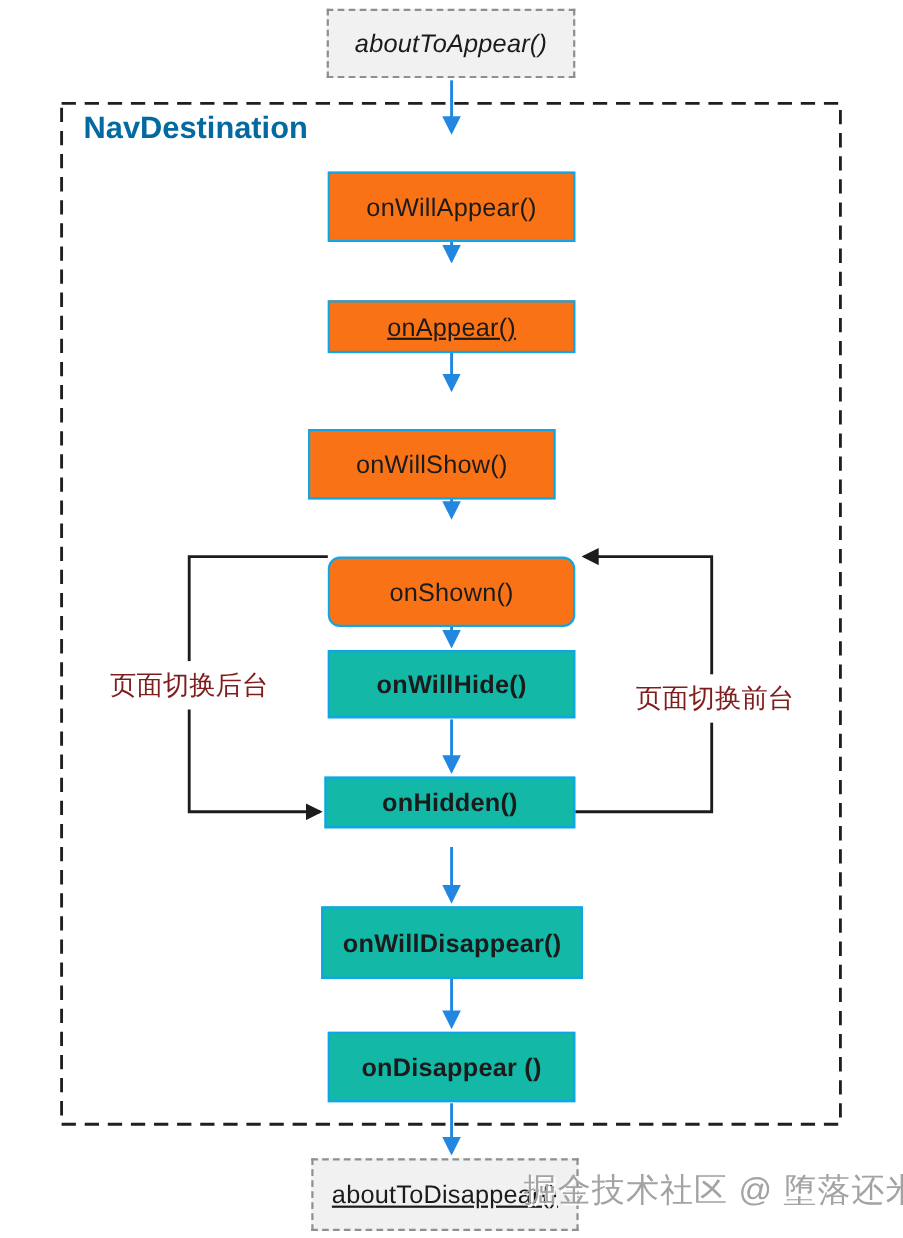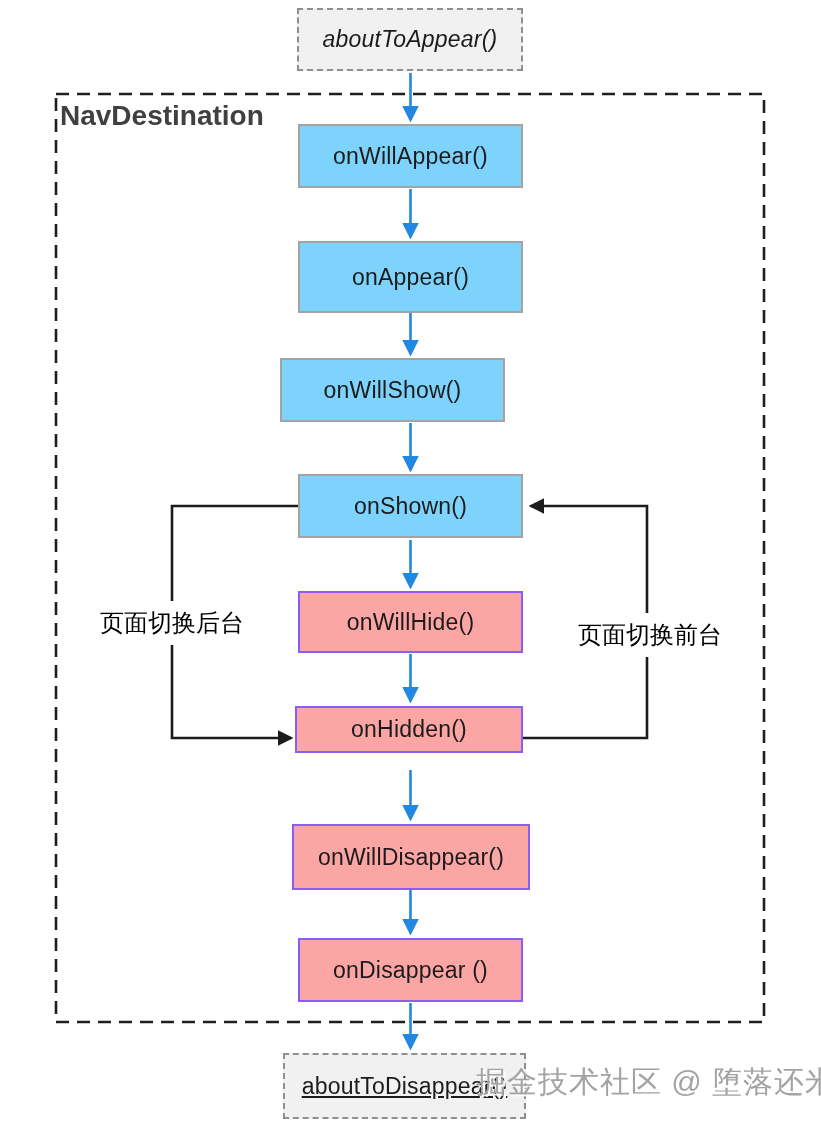--- a/index.html
+++ b/index.html
@@ -22,38 +22,38 @@
     position: absolute;
     display: flex;
     align-items: center;
     justify-content: center;
     font-size: 23px;
     letter-spacing: 0.2px;
     box-sizing: border-box;
     z-index: 2;
     white-space: nowrap;
   }
-  .node.blue   { background: #7dd3fc; border: 2px solid #a3a3a3; }
-  .node.yellow { background: #fca5a5; border: 2px solid #8b5cf6; }
+  .node.blue   { background: #f97316; border: 2px solid #0ea5e9; margin-top: 32px; }
+  .node.yellow { background: #14b8a6; border: 2px solid #0ea5e9; font-weight: bold; }
   .node.dashedgray { background: #f1f1f1; border: 2px dashed #8f8f8f; }
   .container-title {
     position: absolute;
-    left: 60px; top: 100px;
+    left: 76px; top: 100px;
     font-size: 28px;
     font-weight: 700;
-    color: #404040;
+    color: #0369a1;
     z-index: 2;
   }
   .side-label {
     position: absolute;
     transform: translateX(-50%);
     background: #ffffff;
     padding: 6px 4px;
     font-size: 24px;
-    color: #000000;
+    color: #7f1d1d;
     white-space: nowrap;
     z-index: 3;
   }
   .watermark {
     position: absolute;
     left: 476px; top: 1062px;
     font-size: 30px;
     letter-spacing: 1px;
     color: #a3a3a3;
     text-shadow: 2px 2px 0 rgba(255,255,255,0.95);
@@ -94,23 +94,23 @@
       <path d="M298,506 H172 V738 H291" marker-end="url(#mk)"></path>
       <path d="M523,738 H647 V506 H531" marker-end="url(#mk)"></path>
     </g>
   </svg>
 
   <div class="container-title">NavDestination</div>
 
   <div class="node dashedgray" style="left:297px; top:8px; width:226px; height:63px;font-style:italic;">aboutToAppear()</div>
 
   <div class="node blue" style="left:298px; top:124px; width:225px; height:64px;">onWillAppear()</div>
-  <div class="node blue" style="left:298px; top:241px; width:225px; height:72px;">onAppear()</div>
+  <div class="node blue" style="left:298px; top:241px; width:225px; height:48px;text-decoration:underline;">onAppear()</div>
   <div class="node blue" style="left:280px; top:358px; width:225px; height:64px;">onWillShow()</div>
-  <div class="node blue" style="left:298px; top:474px; width:225px; height:64px;">onShown()</div>
+  <div class="node blue" style="left:298px; top:474px; width:225px; height:64px;border-radius:11px;">onShown()</div>
   <div class="node yellow" style="left:298px; top:591px; width:225px; height:62px;">onWillHide()</div>
   <div class="node yellow" style="left:295px; top:706px; width:228px; height:47px;">onHidden()</div>
   <div class="node yellow" style="left:292px; top:824px; width:238px; height:66px;">onWillDisappear()</div>
   <div class="node yellow" style="left:298px; top:938px; width:225px; height:64px;">onDisappear ()</div>
 
   <div class="node dashedgray" style="left:283px; top:1053px; width:243px; height:66px;text-decoration:underline;">aboutToDisappear()</div>
 
   <div class="side-label" style="left:172px; top:601px;">页面切换后台</div>
   <div class="side-label" style="left:650px; top:613px;">页面切换前台</div>
 

